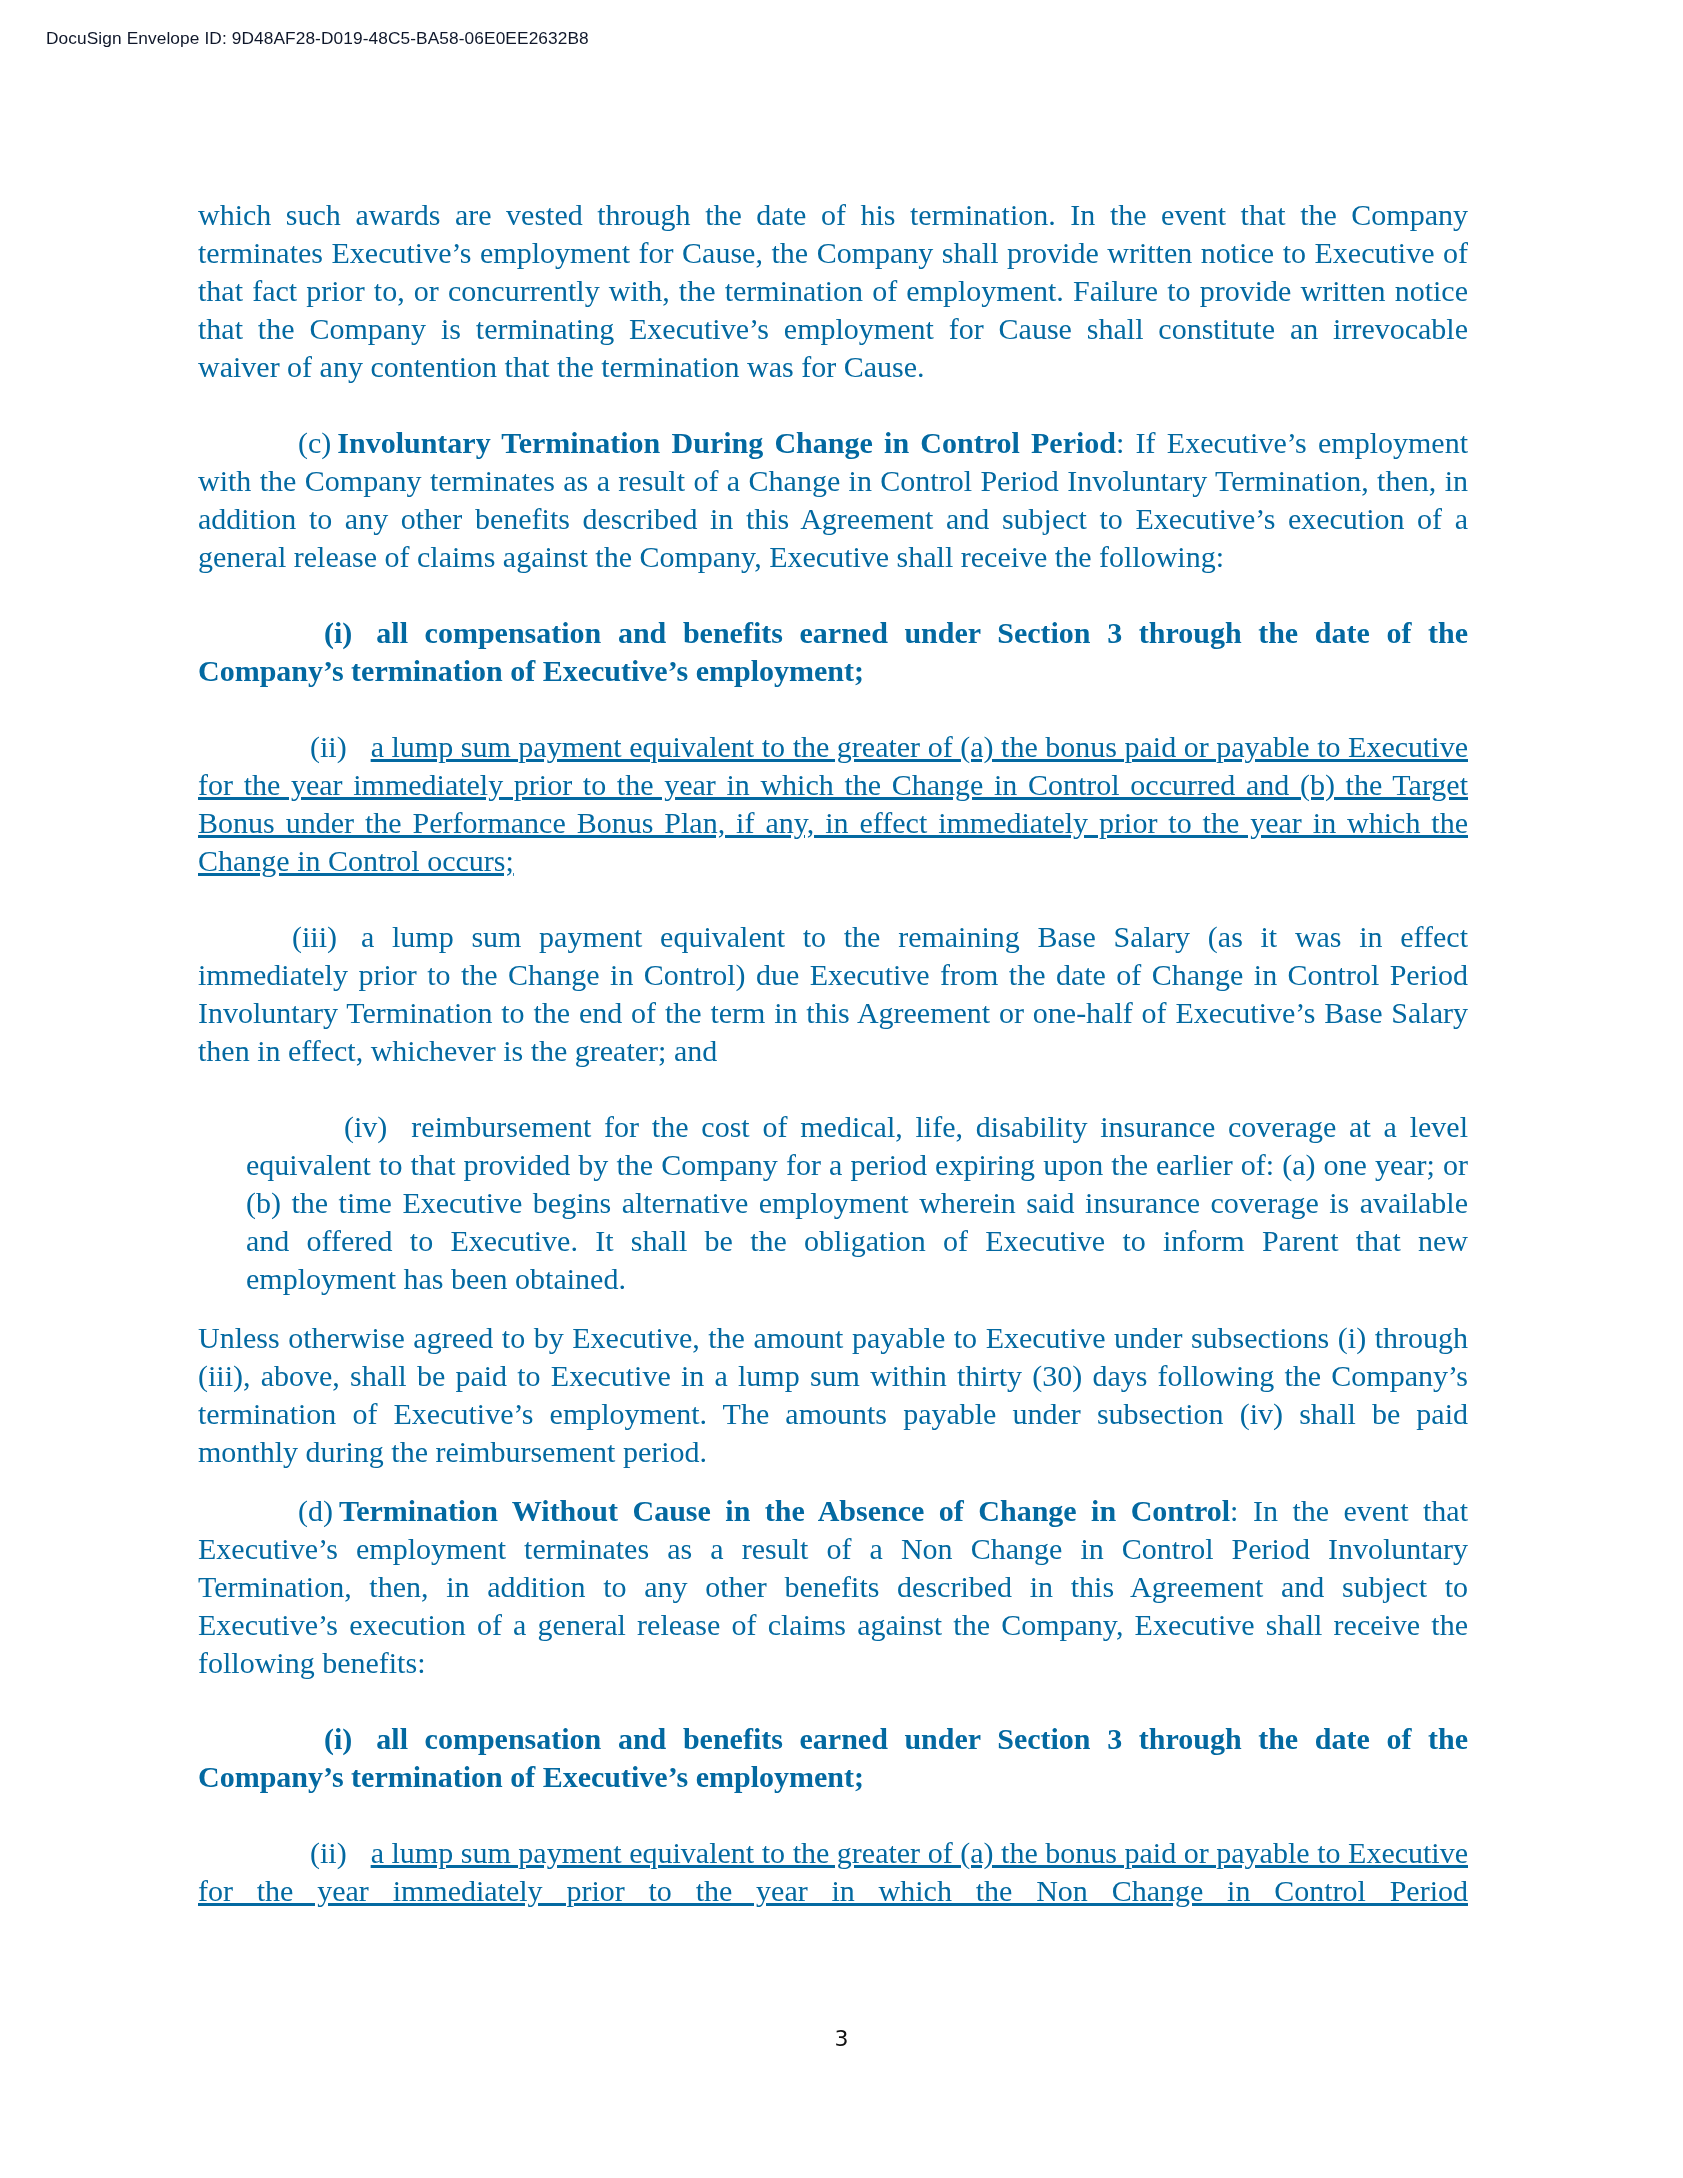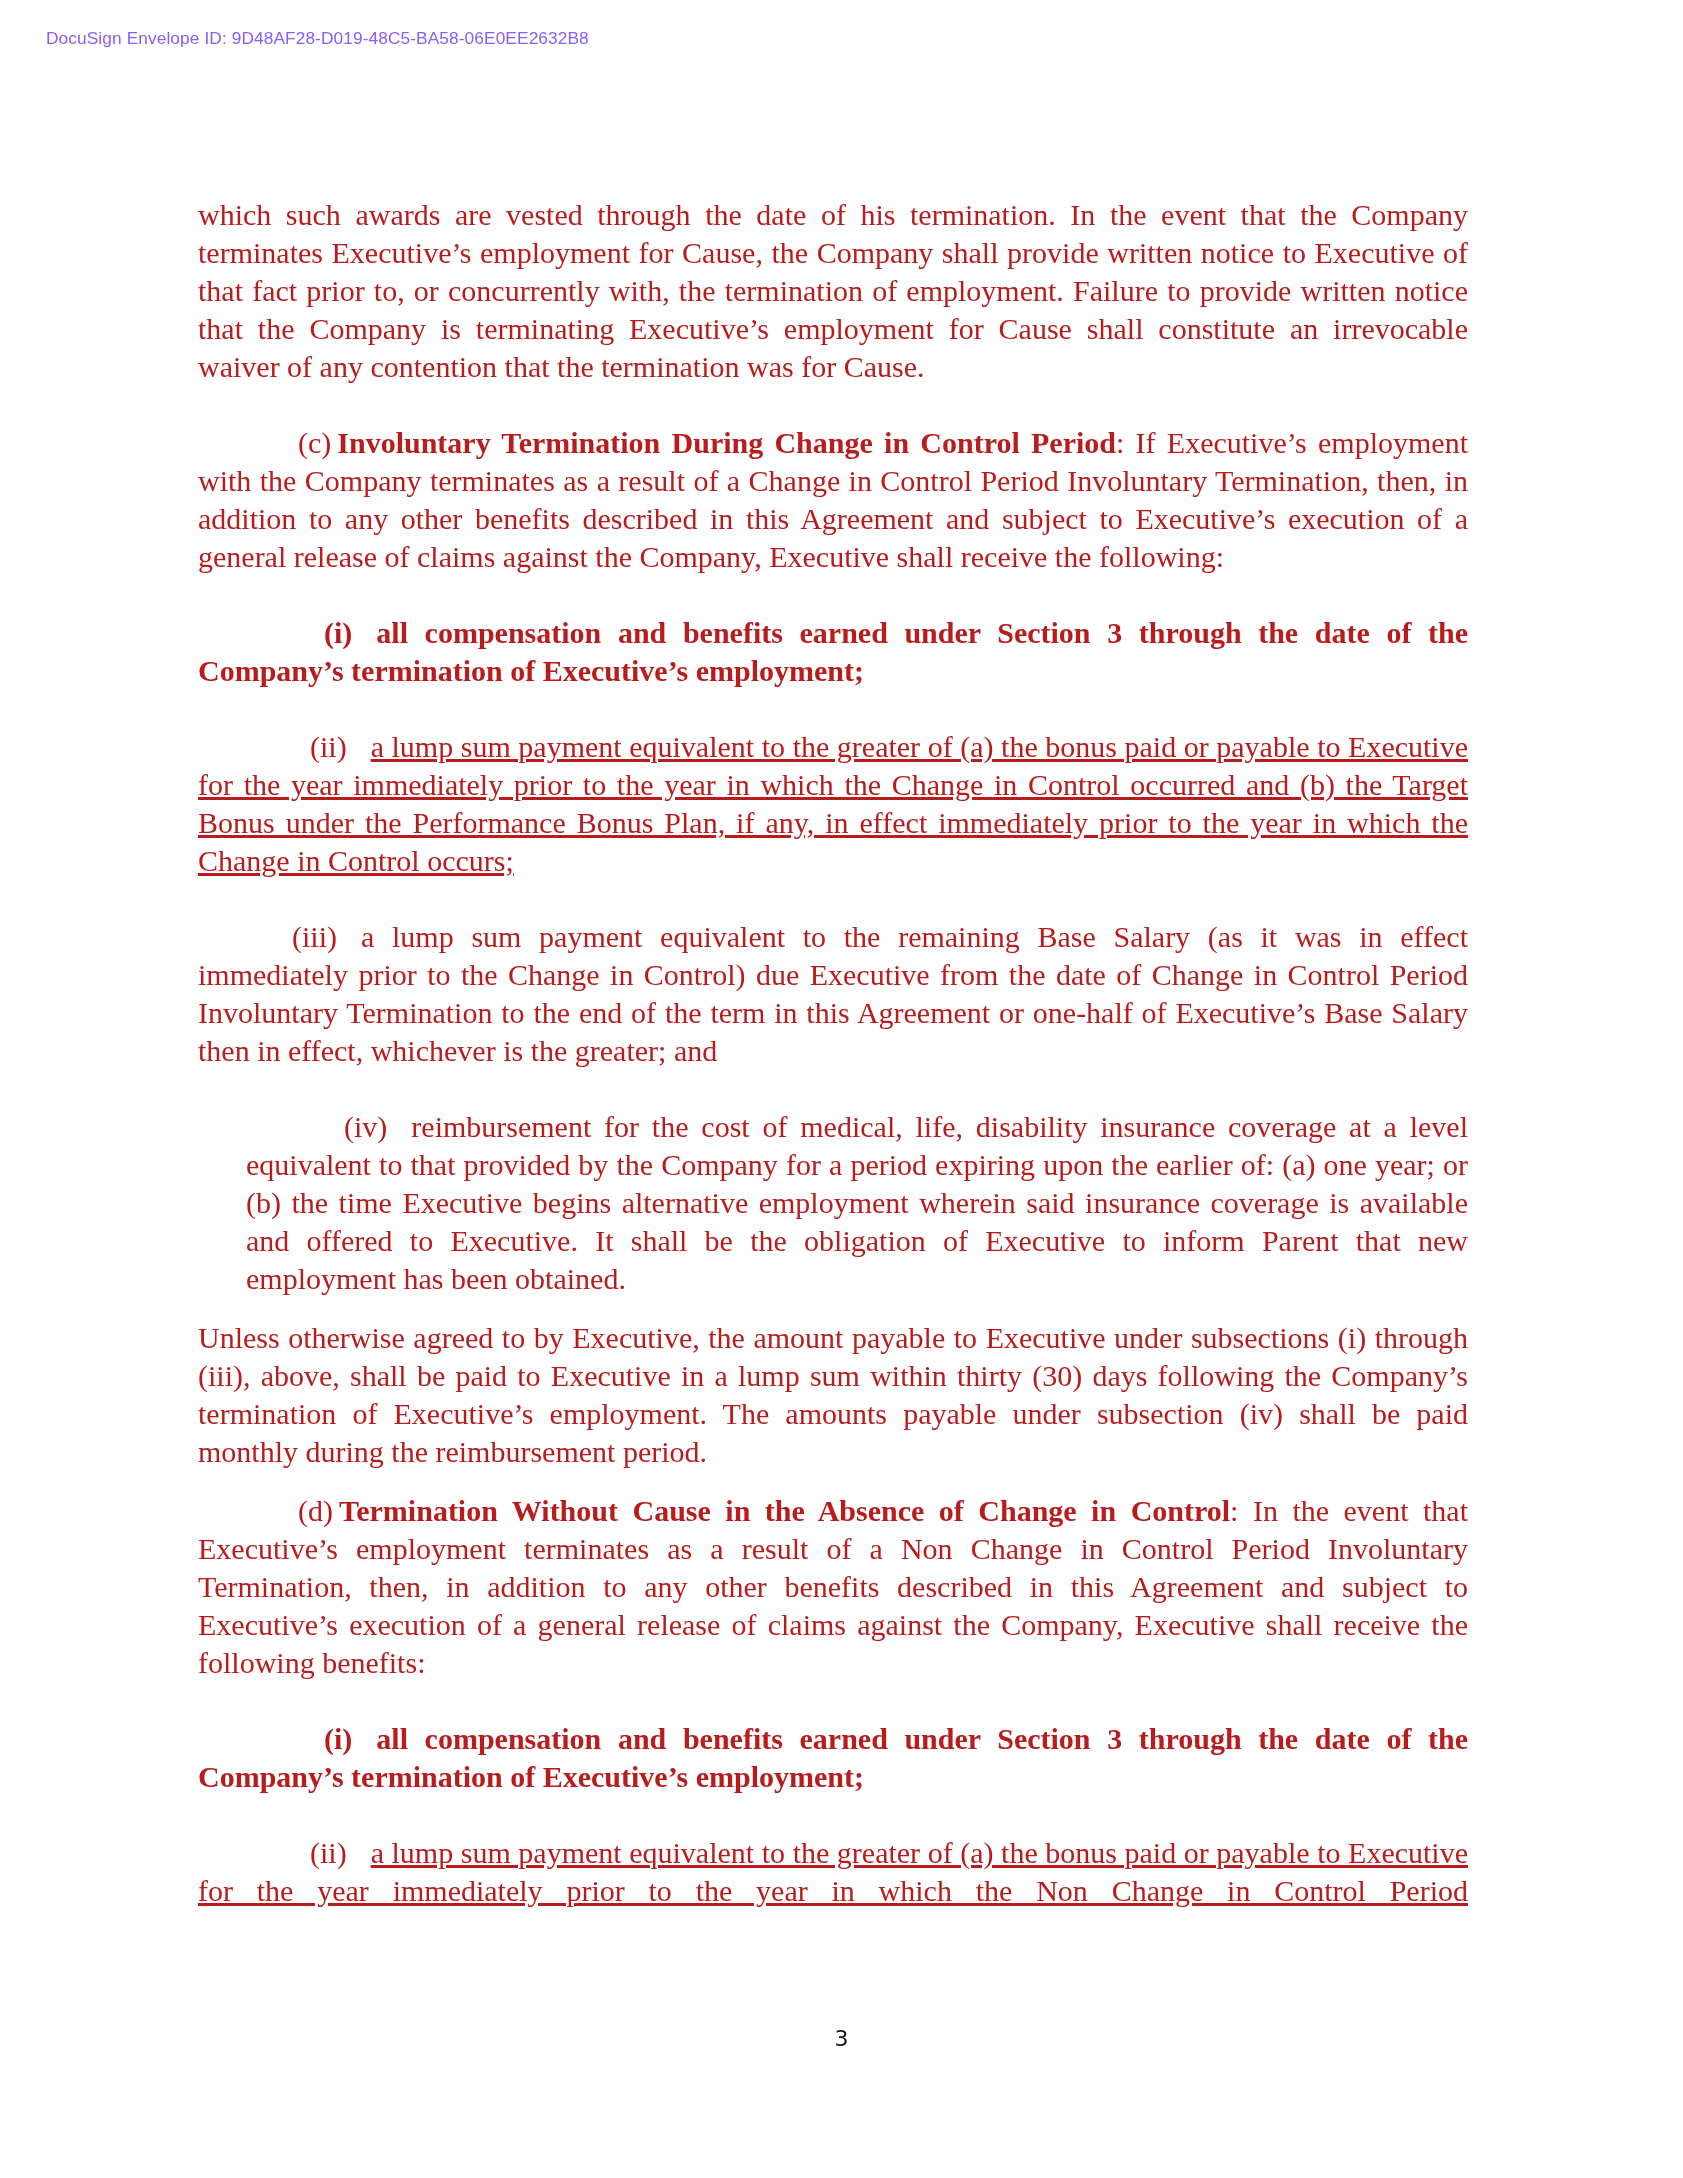--- a/index.html
+++ b/index.html
@@ -1,25 +1,25 @@
 <!DOCTYPE html>
 <html><head>
 <meta charset="utf-8">
 <style>
   html, body { margin: 0; padding: 0; background: #ffffff; }
   body { width: 1683px; height: 2178px; position: relative; overflow: hidden; }
   .envelope {
     position: absolute; left: 46px; top: 28px;
-    font-family: "Liberation Sans", sans-serif; font-size: 17.3px; color: #8b5cf6;
+    font-family: "Liberation Sans", sans-serif; font-size: 17.3px; color: #0f172a;
     letter-spacing: 0.1px;
   }
   .page-body {
     position: absolute; left: 198px; top: 196px; width: 1270px;
     font-family: "Liberation Serif", serif; font-size: 30px; line-height: 38px;
-    color: #b91c1c; text-align: justify;
+    color: #0369a1; text-align: justify;
   }
   .para { margin: 0; }
   .gap-lg { margin-top: 38px; }
   .gap-md { margin-top: 21px; }
   .indent-c { text-indent: 50px; }
   .indent-i { text-indent: 63px; font-weight: bold; }
   .indent-ii { text-indent: 56px; text-decoration: underline; }
   .indent-iii { text-indent: 47px; }
   .indent-iv { text-indent: 49px; margin-left: 48px; }
   .label { display: inline-block; margin-right: 24px; }

